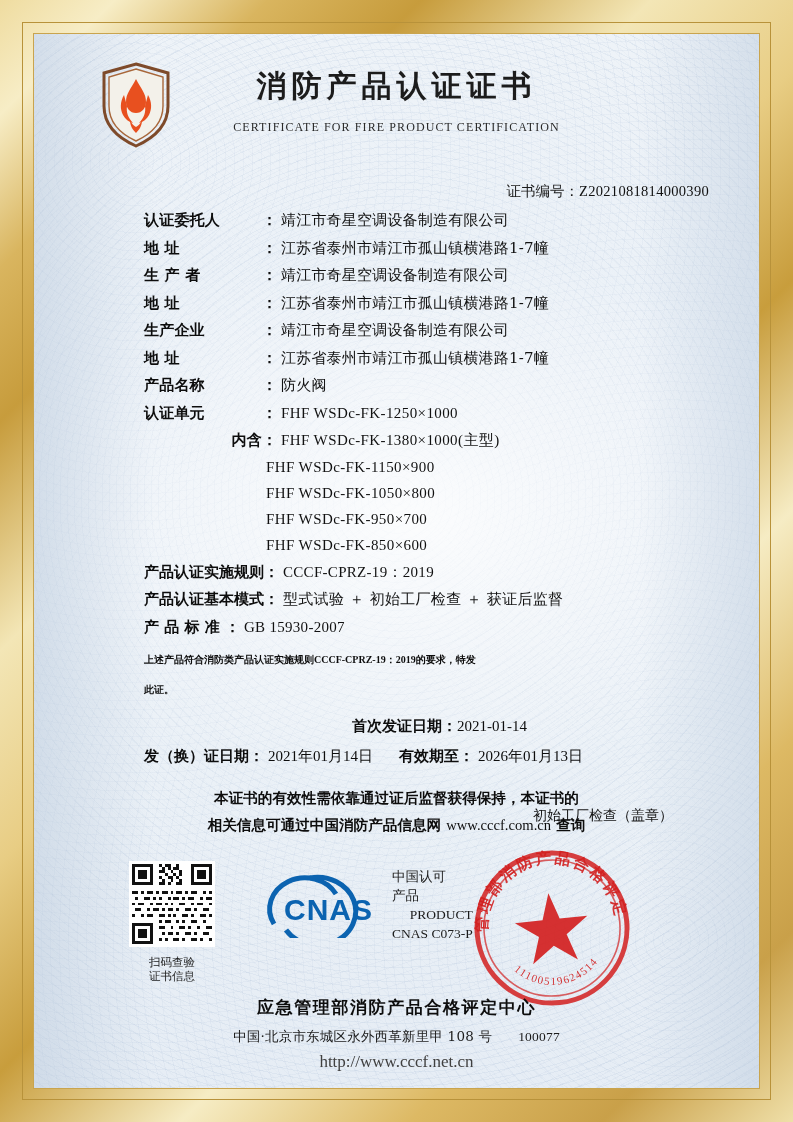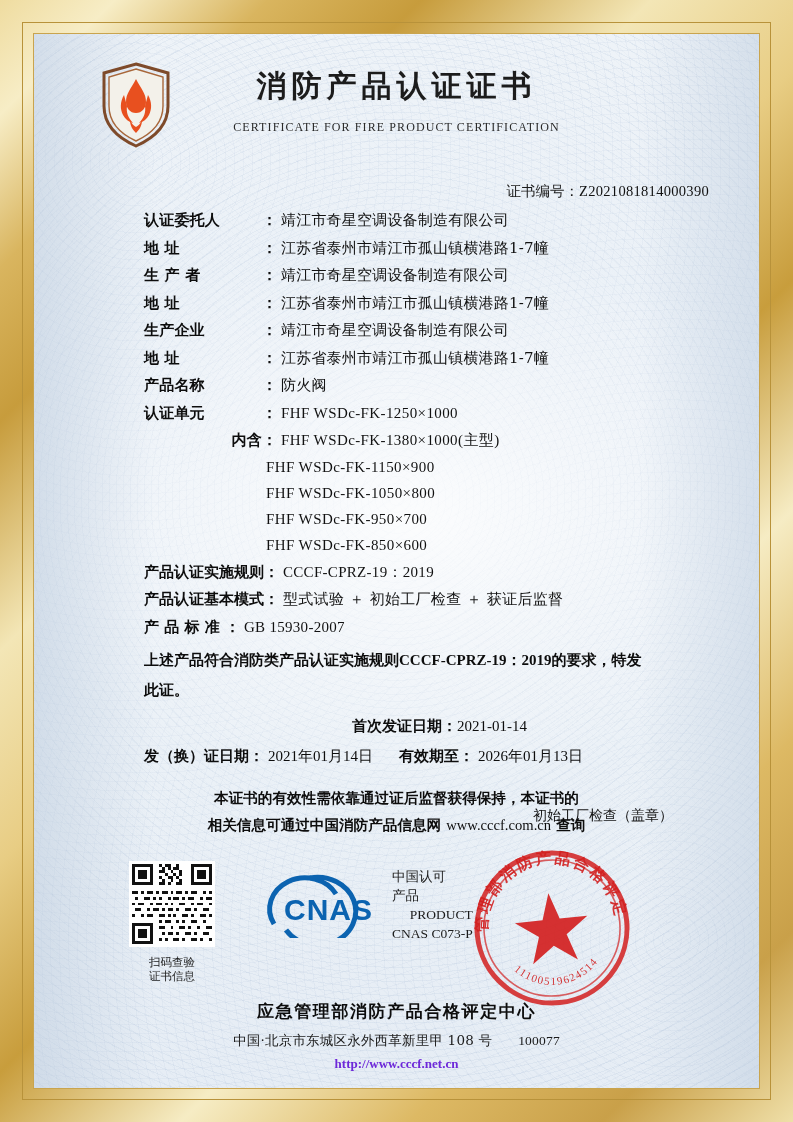--- a/index.html
+++ b/index.html
@@ -196,21 +196,21 @@
     color: #111;
     margin-left: 4px;
     letter-spacing: 0.3px;
   }
   .row-wide .v2cn {
     font-family: "DejaVu Serif", serif;
   }
 
   .statement {
     margin-top: 6px;
-    font-size: 15px;
+    font-size: 10px;
     font-family: "DejaVu Serif", serif;
     color: #0d0d0d;
     font-weight: bold;
     line-height: 30px;
   }
   .statement .norm {
     font-family: "Liberation Serif", serif;
     font-weight: bold;
   }
 
@@ -354,23 +354,22 @@
     margin-top: 9px;
     font-family: "DejaVu Serif", serif;
     font-size: 13.5px;
     color: #1b1b1b;
     letter-spacing: 0.2px;
   }
   .footer .addr .zip { margin-left: 26px; font-family: "Liberation Serif", serif; }
   .footer .web {
     margin-top: 6px;
     font-family: "Liberation Serif", serif;
-    font-size: 13px;
-    color: #6d28d9;
-    font-weight: bold;
+    font-size: 17px;
+    color: #404040;
   }
 </style>
 </head>
 <body>
 
 <div class="page">
   <div class="frame-inner">
     <div class="frame-inner2">
       <div class="paper"></div>
       <div class="paper-shade-l"></div>

